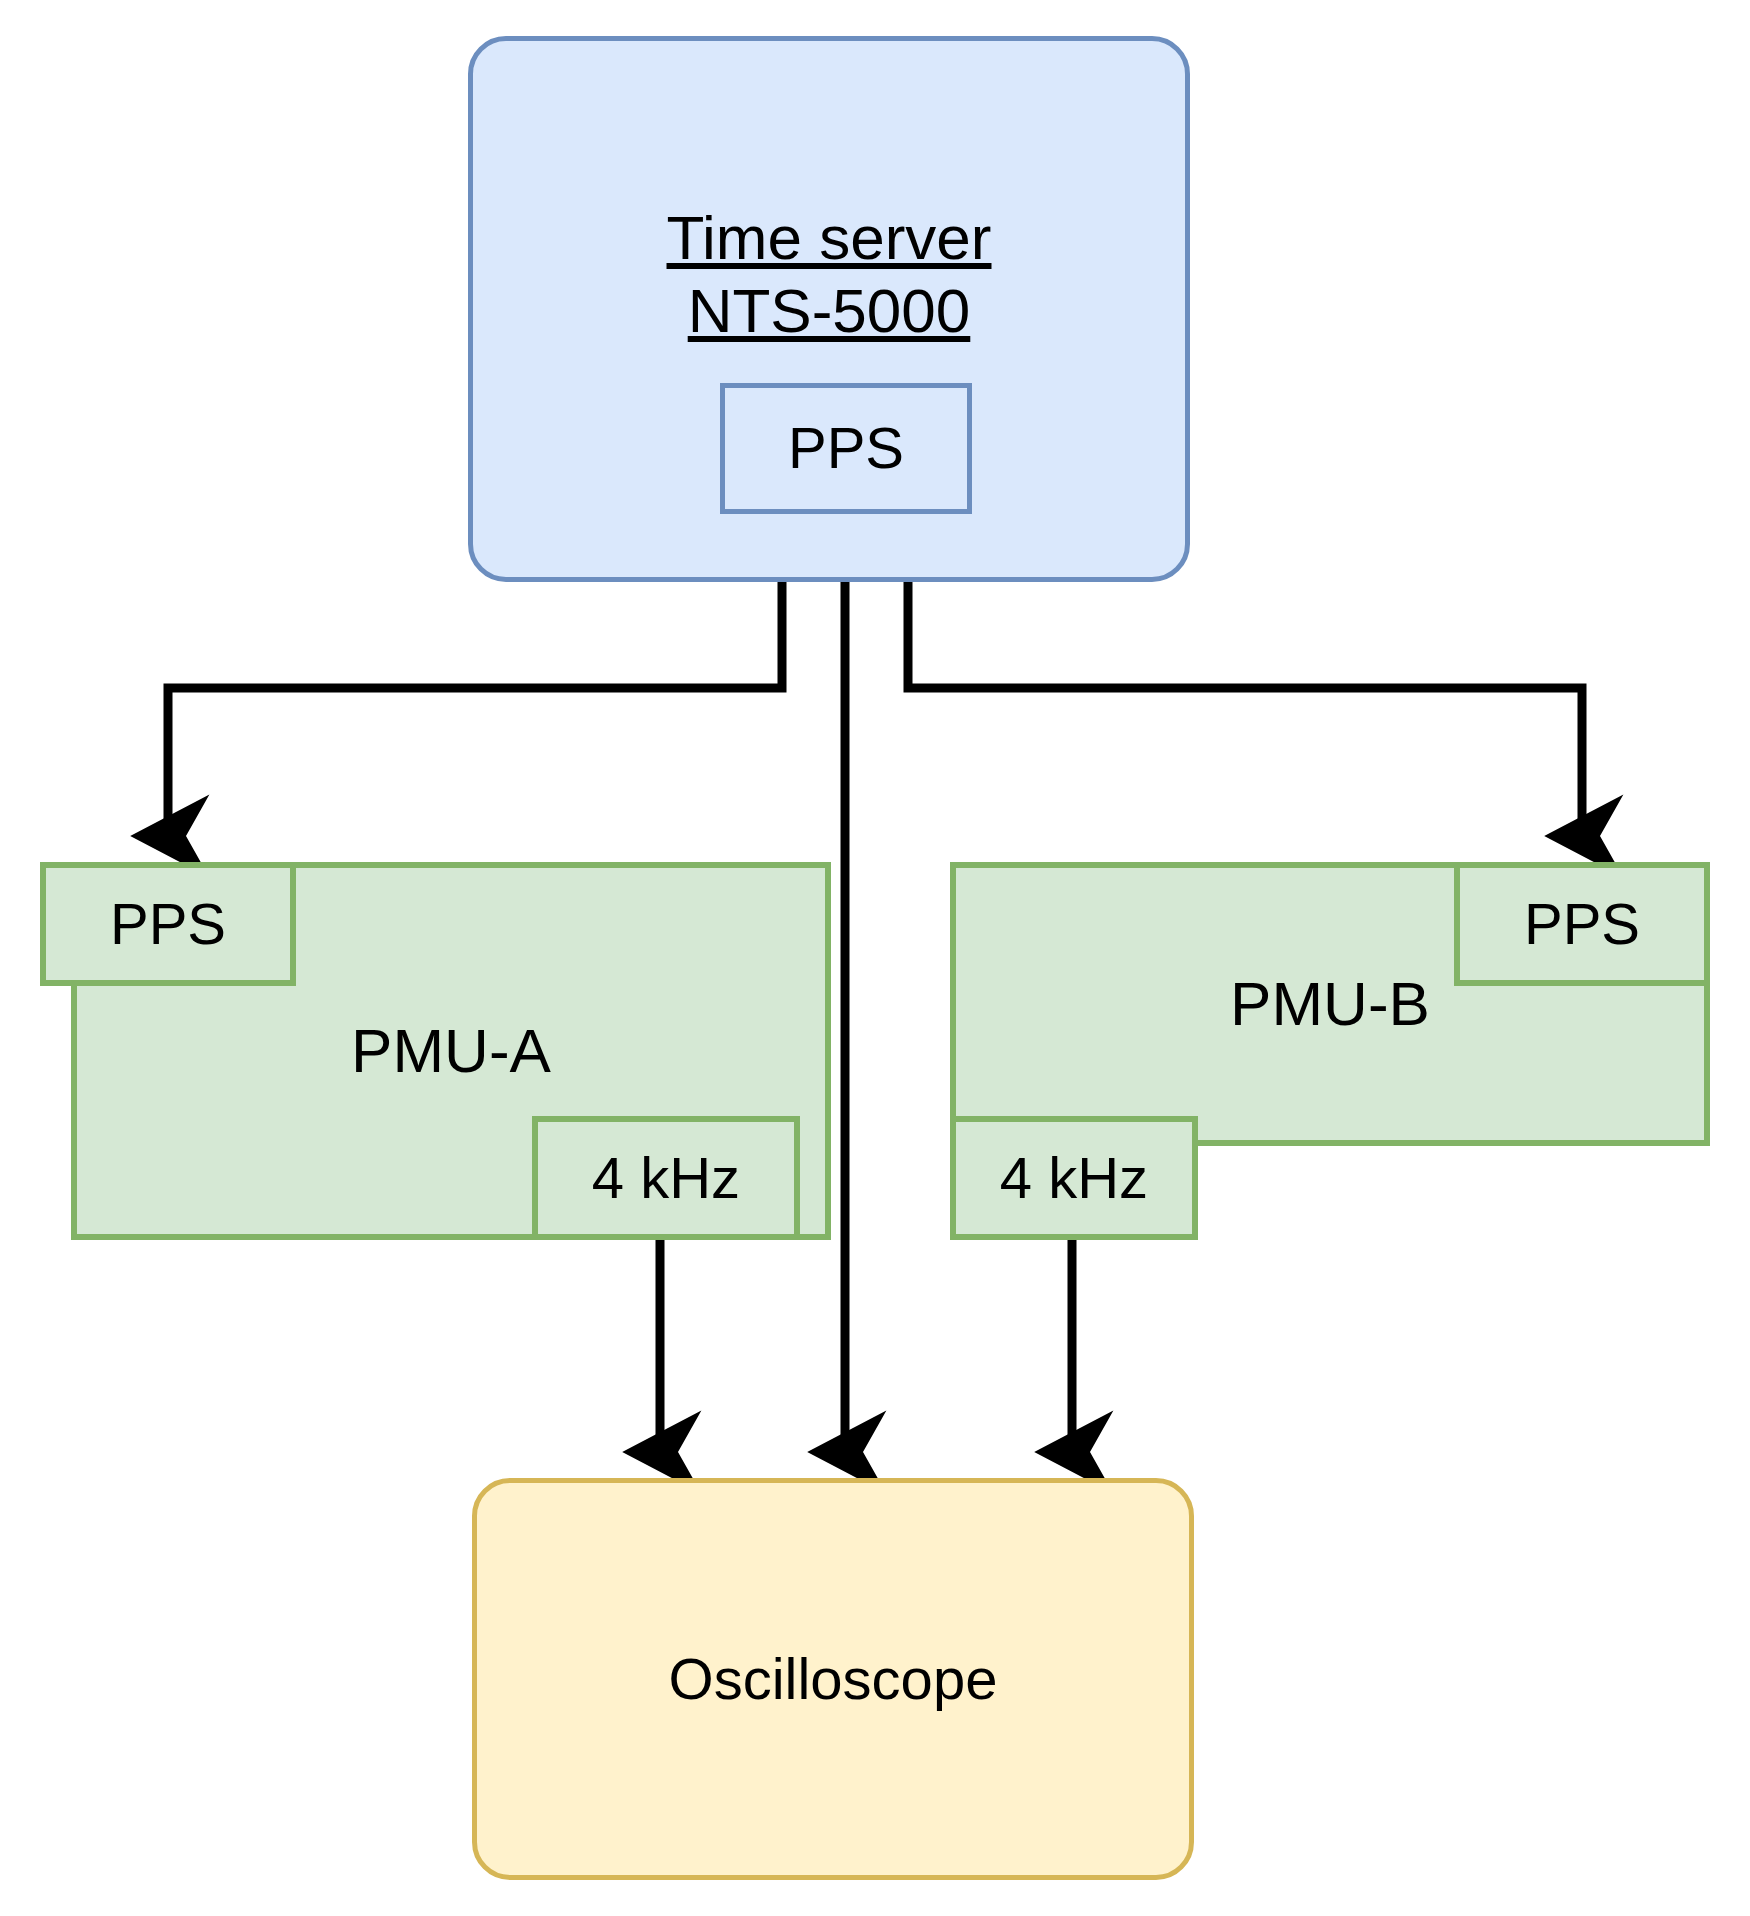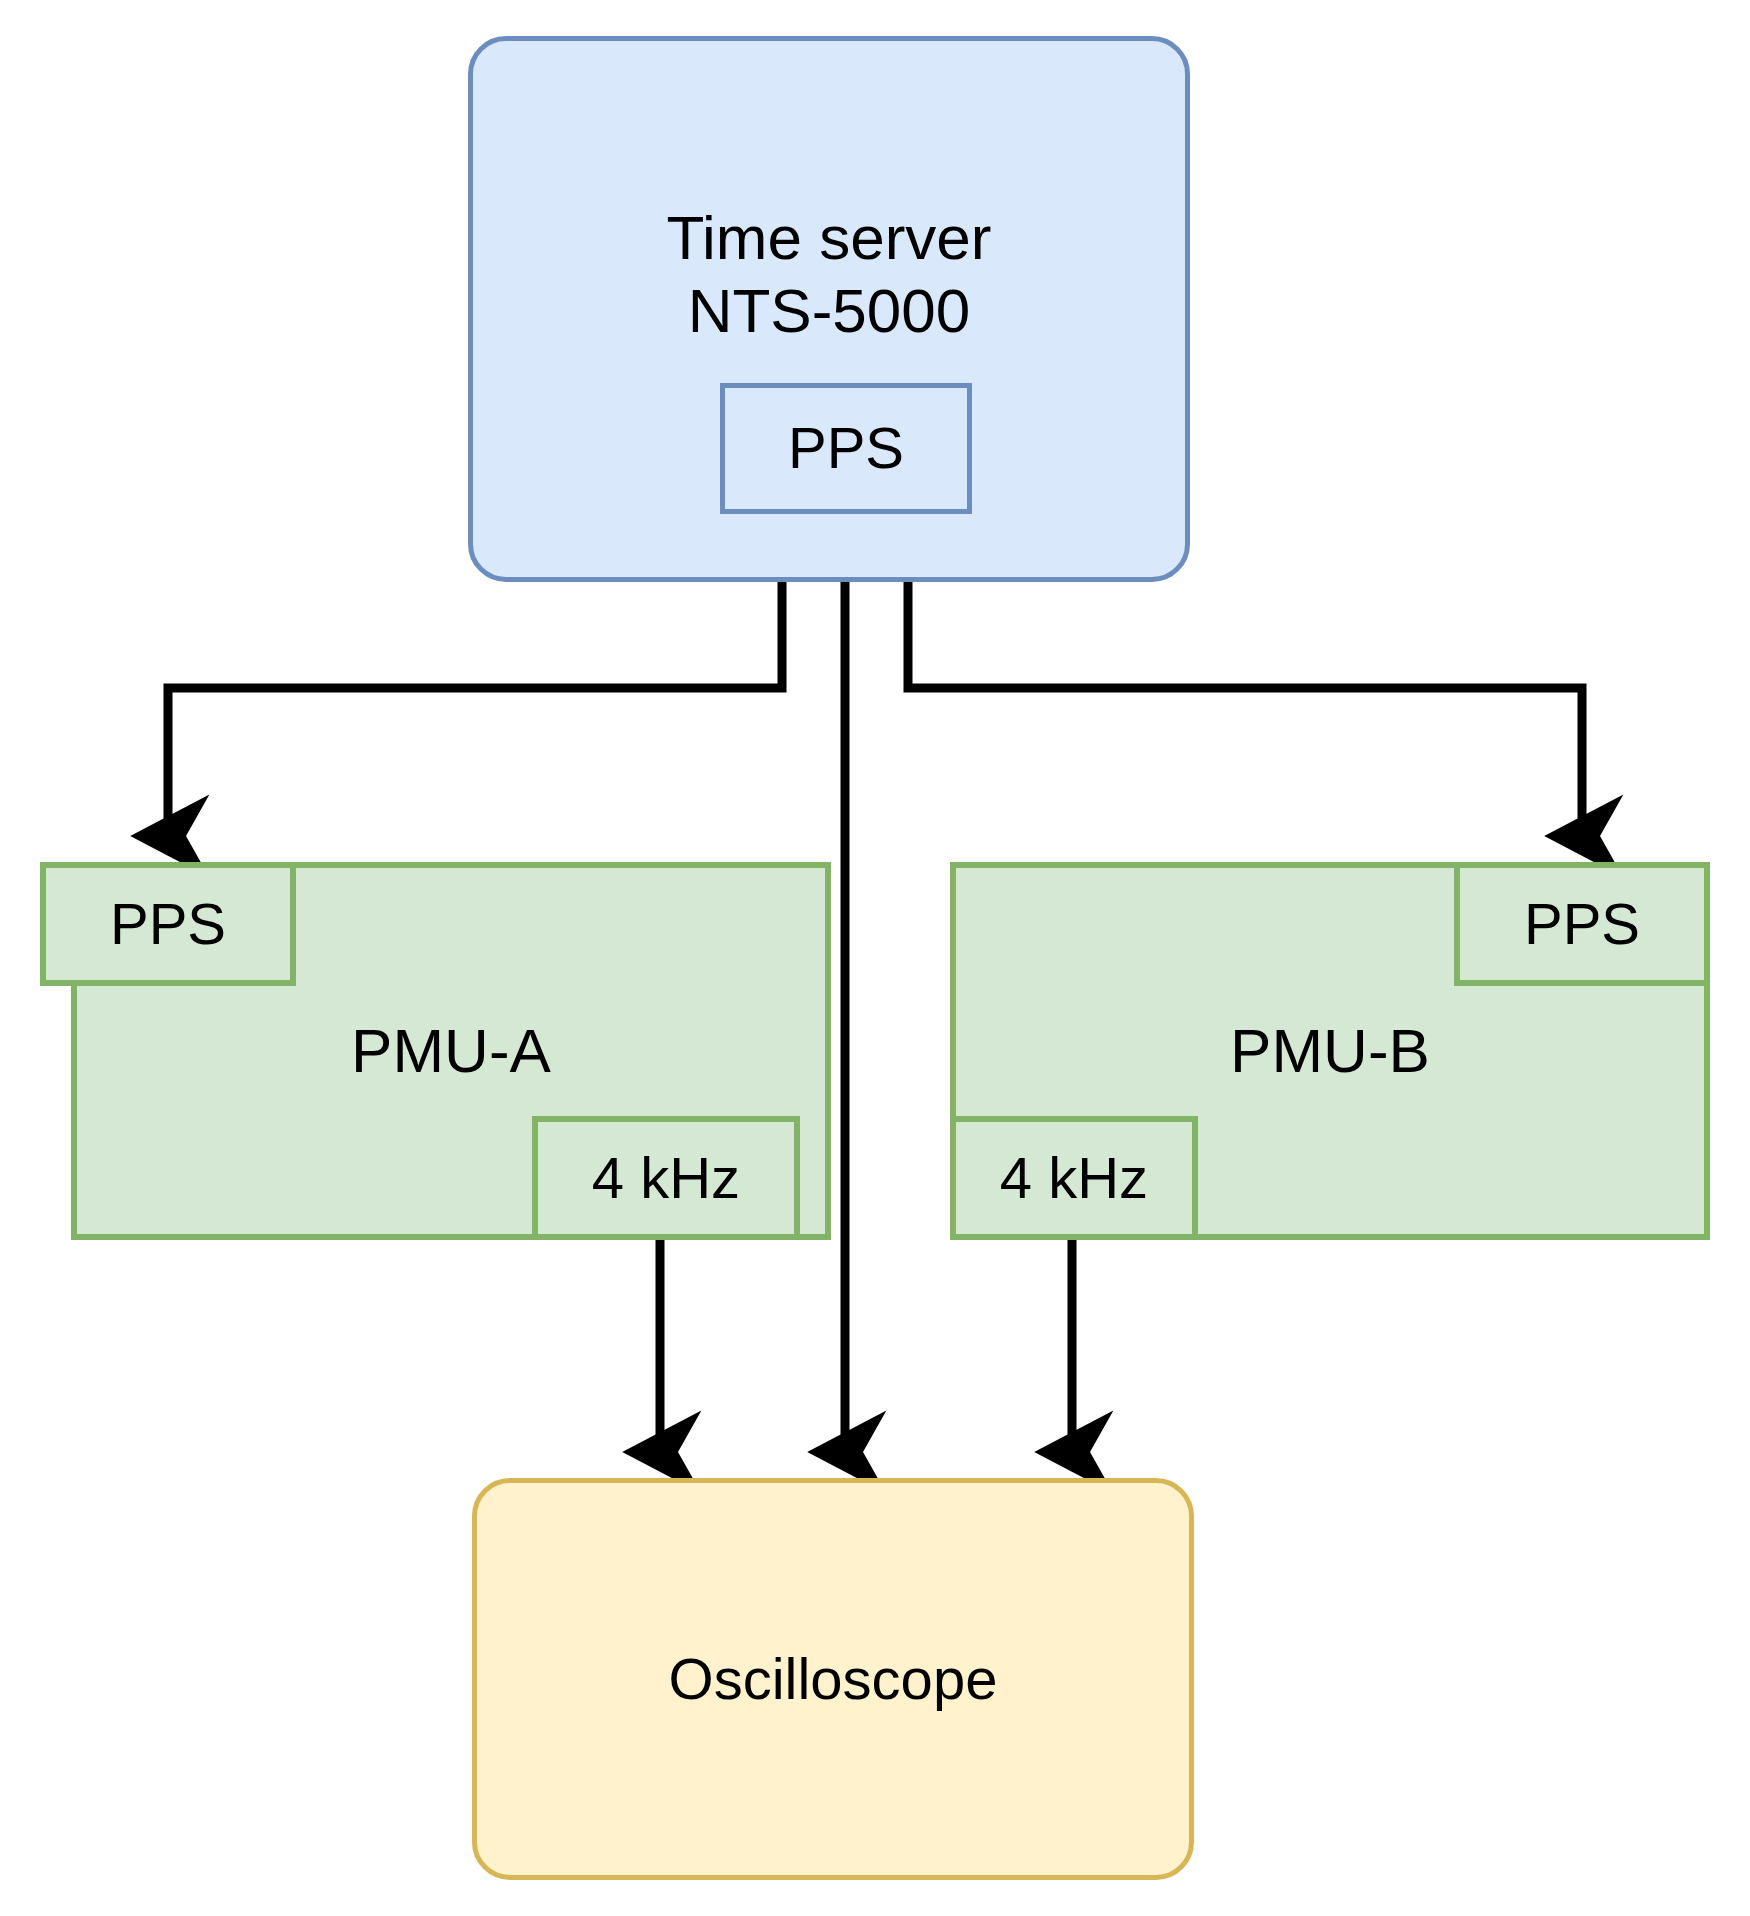--- a/index.html
+++ b/index.html
@@ -39,20 +39,21 @@
     left: 468px;
     top: 36px;
     width: 722px;
     height: 546px;
     background: #dae8fc;
     border: 5px solid #6c8ebf;
     border-radius: 38px;
     font-size: 62px;
     align-items: flex-start;
     padding-top: 160px;
+    text-decoration: underline;
   }
   
   #port-ts-pps {
     left: 720px;
     top: 383px;
     width: 252px;
     height: 131px;
     background: #dae8fc;
     border: 5px solid #6c8ebf;
     font-size: 58px;
@@ -67,21 +68,21 @@
     left: 40px;
     top: 862px;
     width: 760px;
     height: 378px;
     margin-left: 31px;
   }
   #node-pmu-b {
     left: 950px;
     top: 862px;
     width: 760px;
-    height: 378px;
+    height: 284px;
   }
   .port {
     background: #d5e8d4;
     border: 6px solid #82b366;
     font-size: 58px;
   }
   #port-a-pps {
     left: 40px;
     top: 862px;
     width: 256px;

